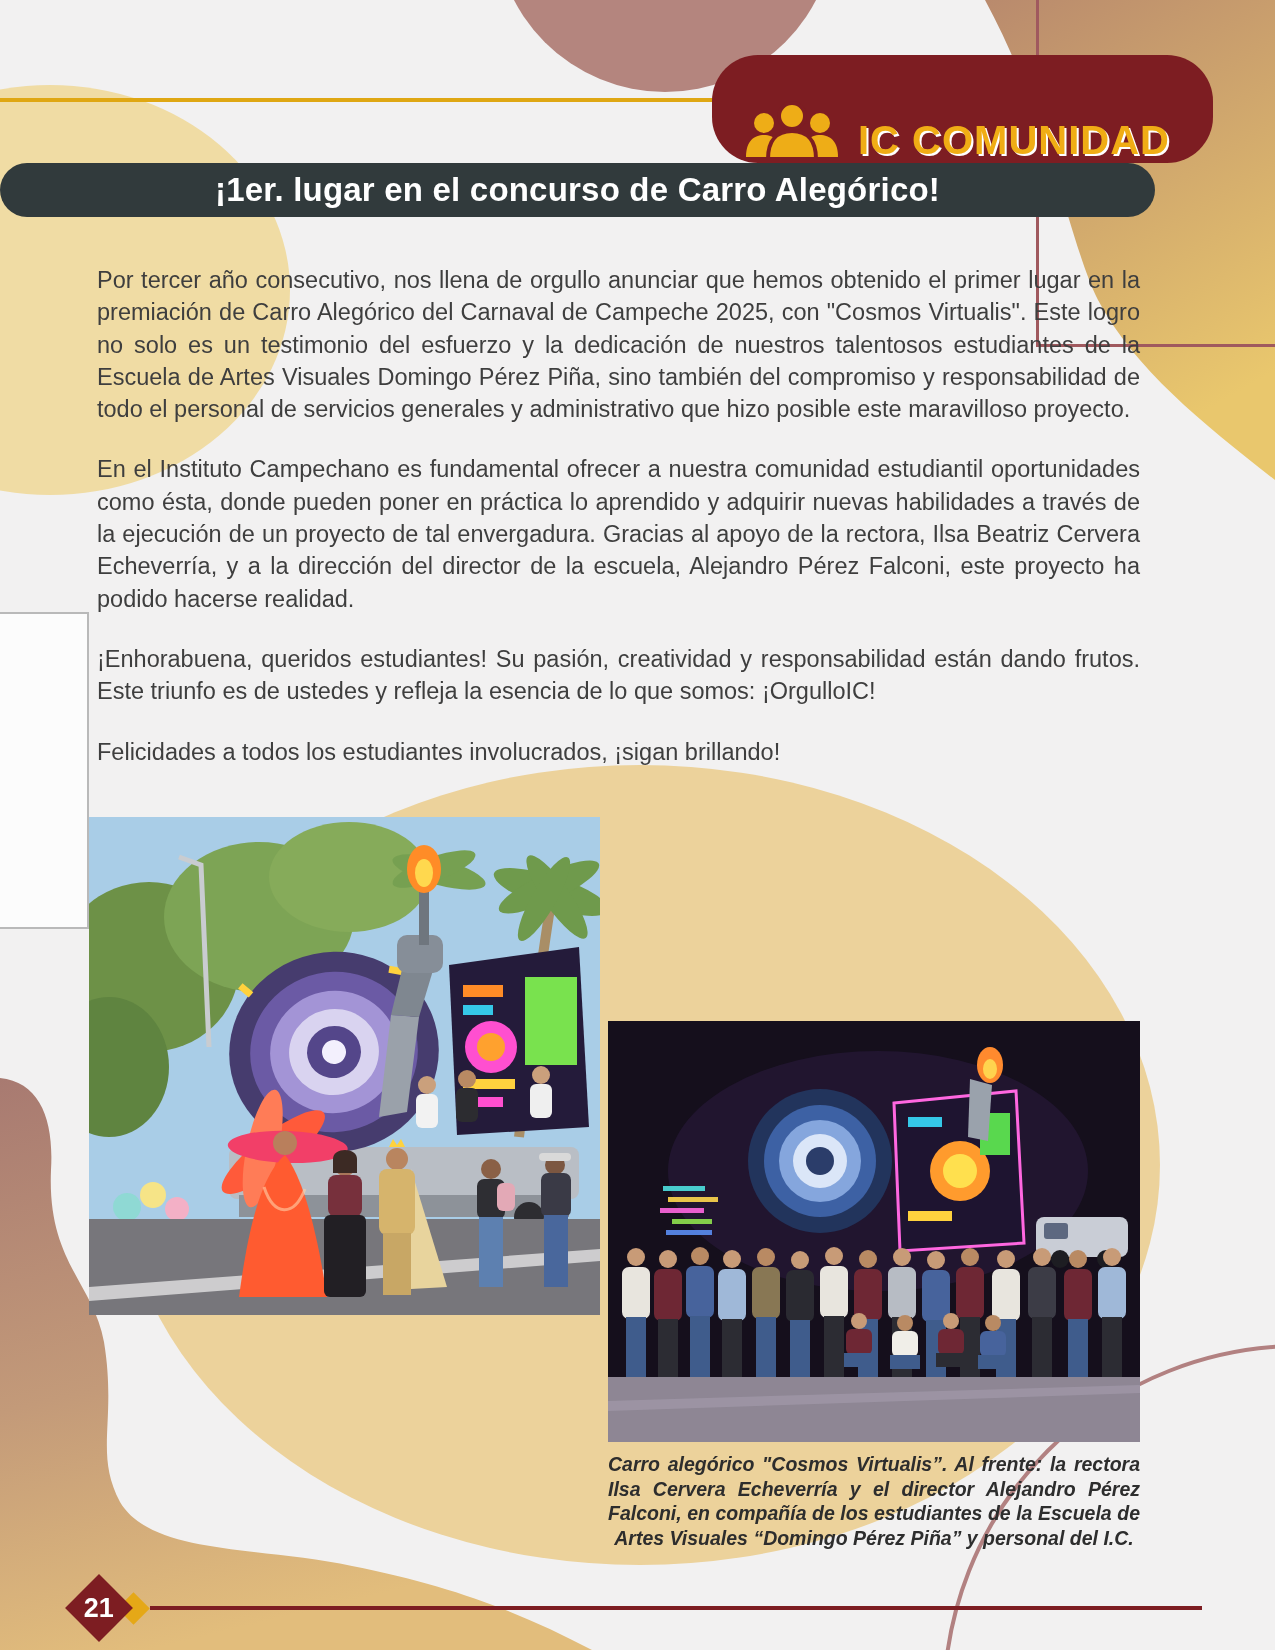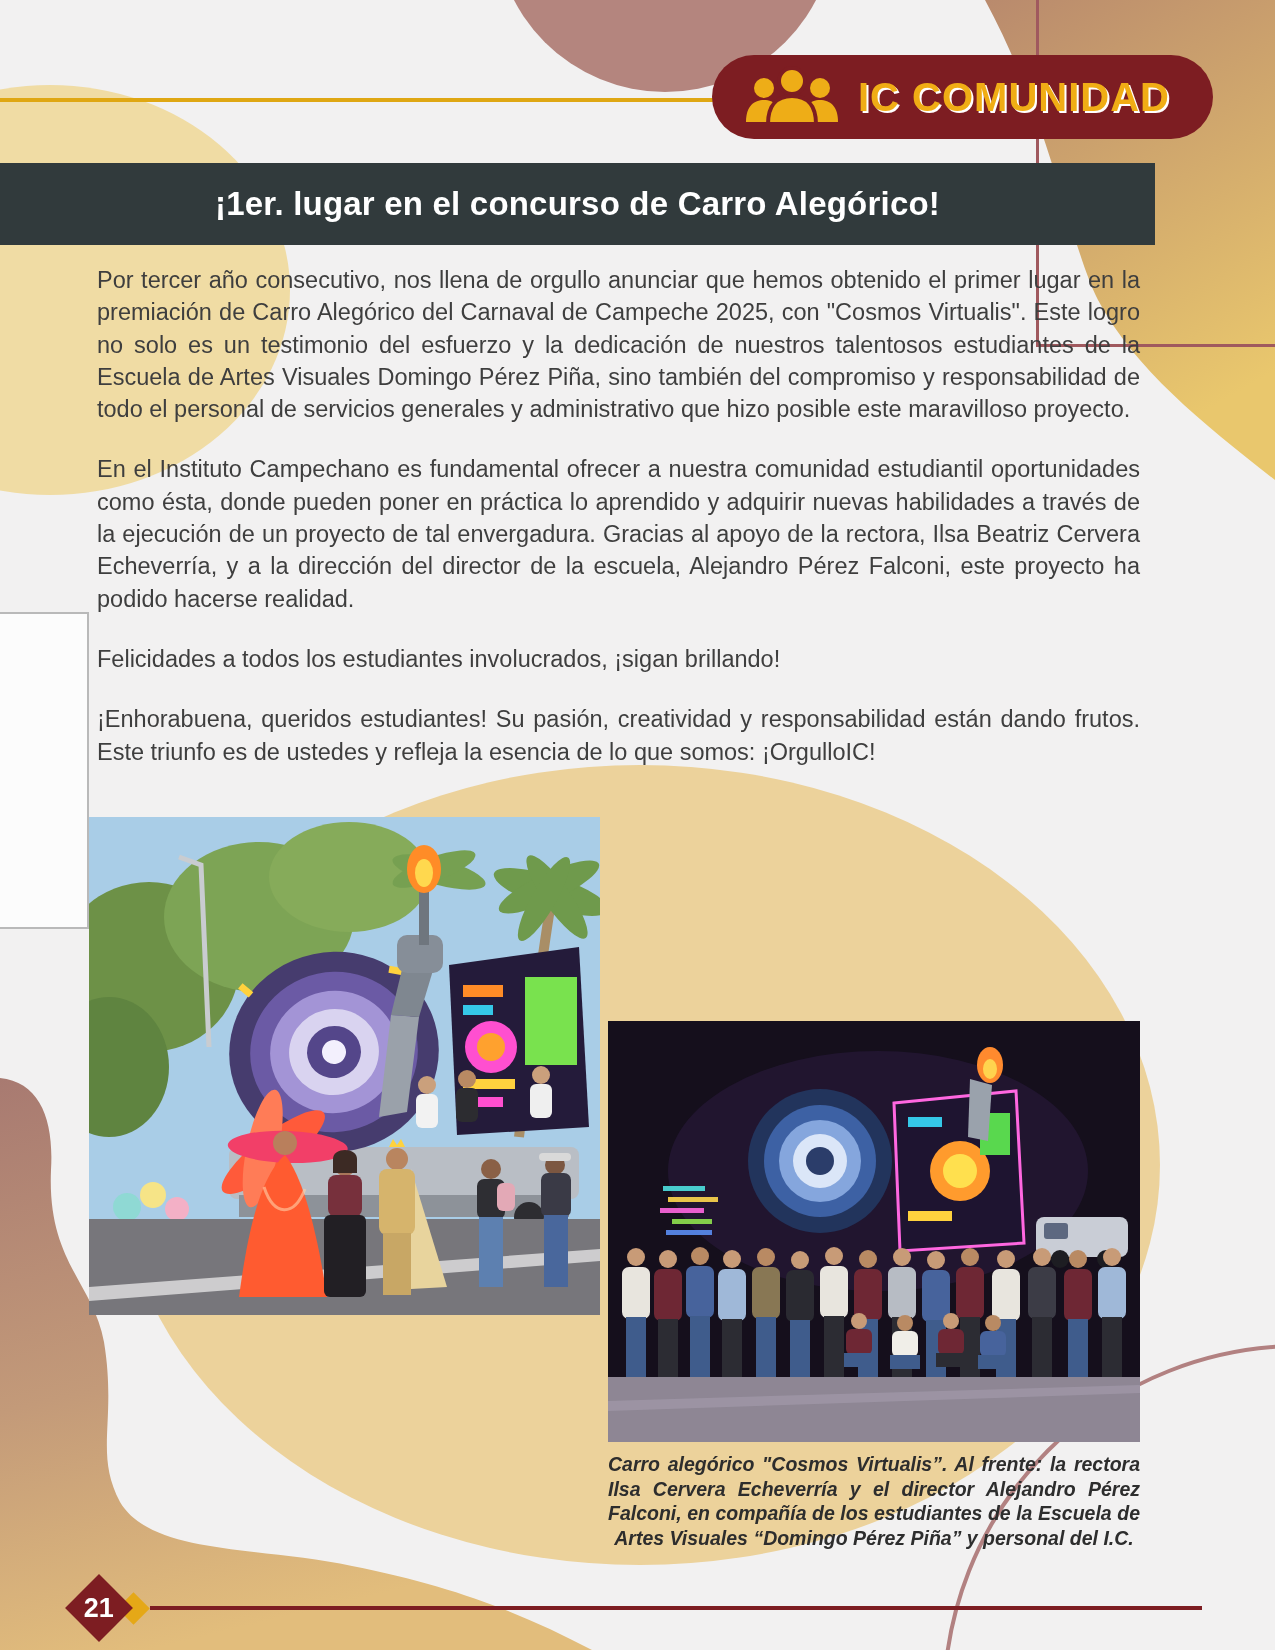--- a/index.html
+++ b/index.html
@@ -1,29 +1,29 @@
 <!DOCTYPE html>
 <html><head>
 <meta charset="utf-8">
 <style>
   html,body{margin:0;padding:0;}
   body{width:1275px;height:1650px;position:relative;overflow:hidden;
        background:#f2f1f1;font-family:"Liberation Sans",sans-serif;}
   .abs{position:absolute;}
   #bg-deco{left:0;top:0;z-index:0;}
   
-  .badge{left:712px;top:55px;width:501px;height:84px;background:#7d1d22;
-         border-radius:46px;display:flex;align-items:center;z-index:5;
+  .badge{left:712px;top:55px;width:501px;height:108px;background:#7d1d22;
+         border-radius:46px;display:flex;align-items:flex-end;z-index:5;
          padding:0;box-sizing:border-box;}
   .badge-icon{margin-left:30px;flex:0 0 auto;}
   .badge-label{margin-left:16px;font-size:40px;font-weight:800;color:#f0ad15;
                letter-spacing:1px;text-shadow:2px 2px 0 #ffffff;white-space:nowrap;}
   
-  .banner{left:0;top:163px;width:1155px;height:82px;background:#313a3c;z-index:4;
-          display:flex;align-items:center;justify-content:center;}
+  .banner{left:0;top:163px;width:1155px;height:54px;background:#313a3c;z-index:4;
+          display:flex;align-items:center;justify-content:center;border-radius:30px;}
   .banner h1{margin:0;font-size:33px;font-weight:800;color:#ffffff;letter-spacing:.2px;}
   
   .article{left:97px;top:264px;width:1043px;z-index:3;}
   .article p{margin:0 0 28px 0;font-size:23.5px;line-height:32.3px;color:#3e3e3e;
              text-align:justify;}
   
   .sidebox{left:-22px;top:612px;width:107px;height:313px;background:#fcfcfc;
            border:2px solid #b9b9b9;z-index:2;}
   
   .photo1{left:89px;top:817px;width:511px;height:498px;z-index:3;}
@@ -87,22 +87,22 @@
 
   <div class="abs banner">
     <h1>¡1er. lugar en el concurso de Carro Alegórico!</h1>
   </div>
 
   <div class="abs sidebox"></div>
 
   <main class="abs article">
     <p>Por tercer año consecutivo, nos llena de orgullo anunciar que hemos obtenido el primer lugar en la premiación de Carro Alegórico del Carnaval de Campeche 2025, con "Cosmos Virtualis". Este logro no solo es un testimonio del esfuerzo y la dedicación de nuestros talentosos estudiantes de la Escuela de Artes Visuales Domingo Pérez Piña, sino también del compromiso y responsabilidad de todo el personal de servicios generales y administrativo que hizo posible este maravilloso proyecto.</p>
     <p>En el Instituto Campechano es fundamental ofrecer a nuestra comunidad estudiantil oportunidades como ésta, donde pueden poner en práctica lo aprendido y adquirir nuevas habilidades a través de la ejecución de un proyecto de tal envergadura. Gracias al apoyo de la rectora, Ilsa Beatriz Cervera Echeverría, y a la dirección del director de la escuela, Alejandro Pérez Falconi, este proyecto ha podido hacerse realidad.</p>
+    <p>¡Enhorabuena, queridos estudiantes! Su pasión, creatividad y responsabilidad están dando frutos. Este triunfo es de ustedes y refleja la esencia de lo que somos: ¡OrgulloIC!</p>
     <p>Felicidades a todos los estudiantes involucrados, ¡sigan brillando!</p>
-    <p>¡Enhorabuena, queridos estudiantes! Su pasión, creatividad y responsabilidad están dando frutos. Este triunfo es de ustedes y refleja la esencia de lo que somos: ¡OrgulloIC!</p>
   </main>
 
   <figure class="abs photo1">
     <svg width="511" height="498" viewBox="0 0 511 498">
       <rect width="511" height="498" fill="#a9cde7"></rect>
       <g fill="#6d9147">
         <ellipse cx="60" cy="150" rx="90" ry="85"></ellipse>
         <ellipse cx="170" cy="100" rx="95" ry="75" fill="#7da455"></ellipse>
         <ellipse cx="260" cy="60" rx="80" ry="55" fill="#86ab5a"></ellipse>
         <ellipse cx="20" cy="250" rx="60" ry="70" fill="#5f8440"></ellipse>

